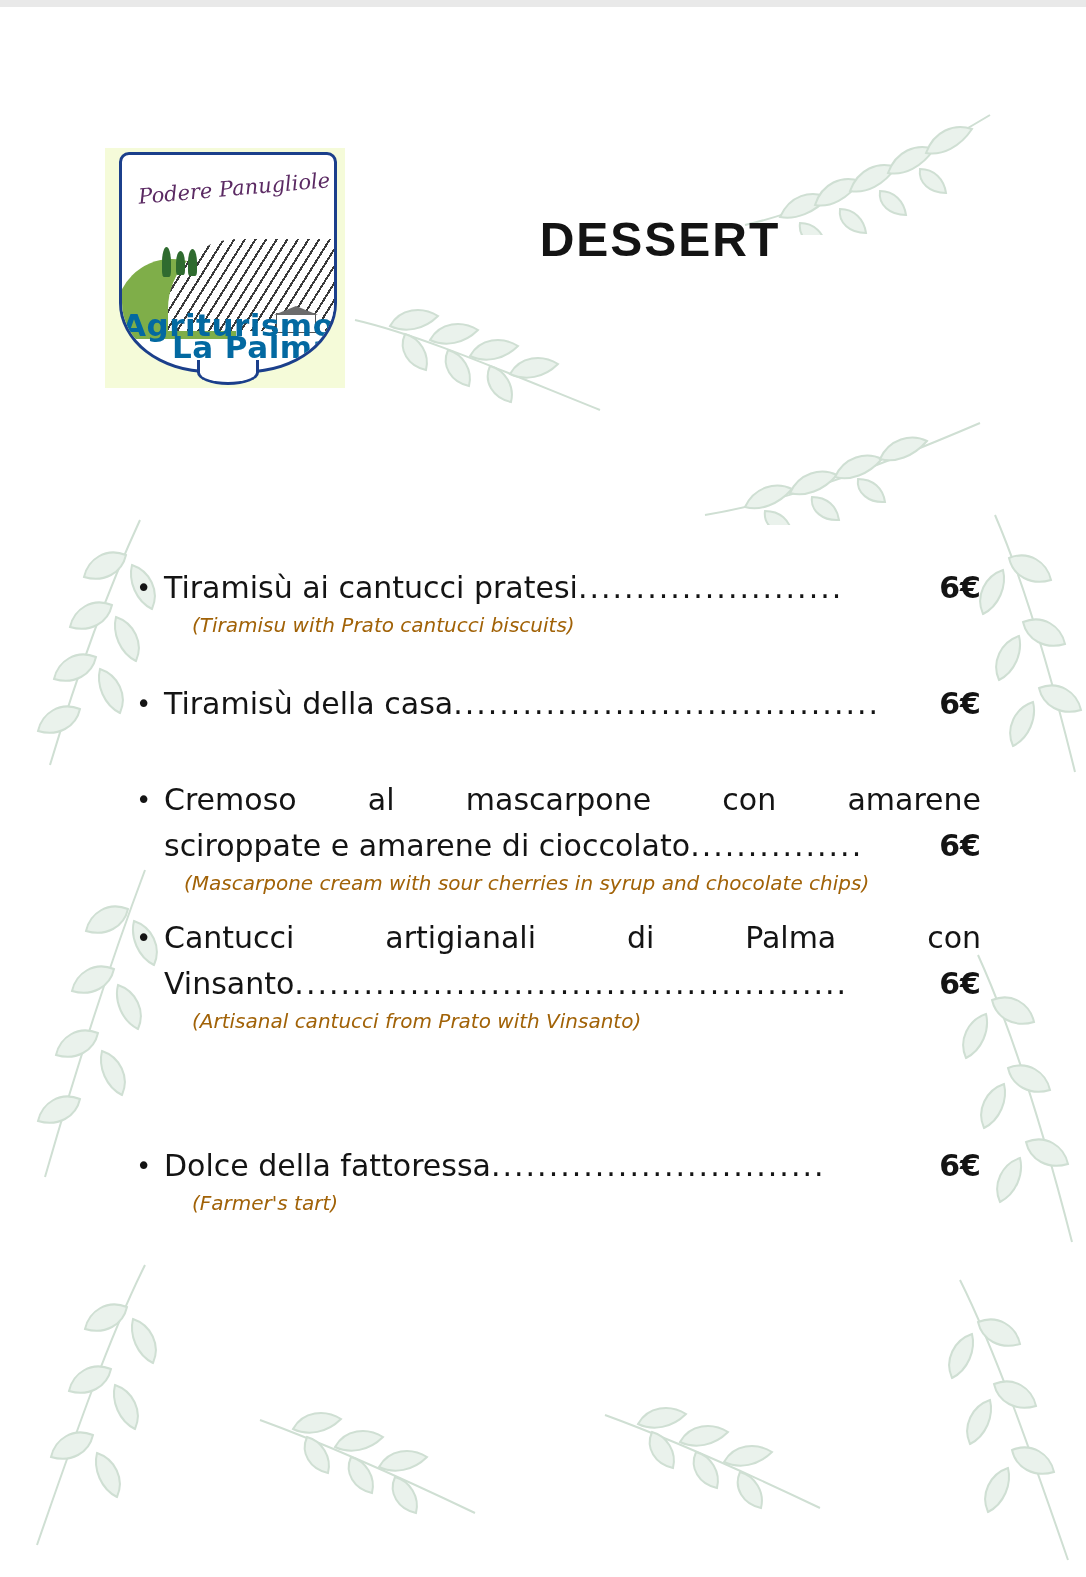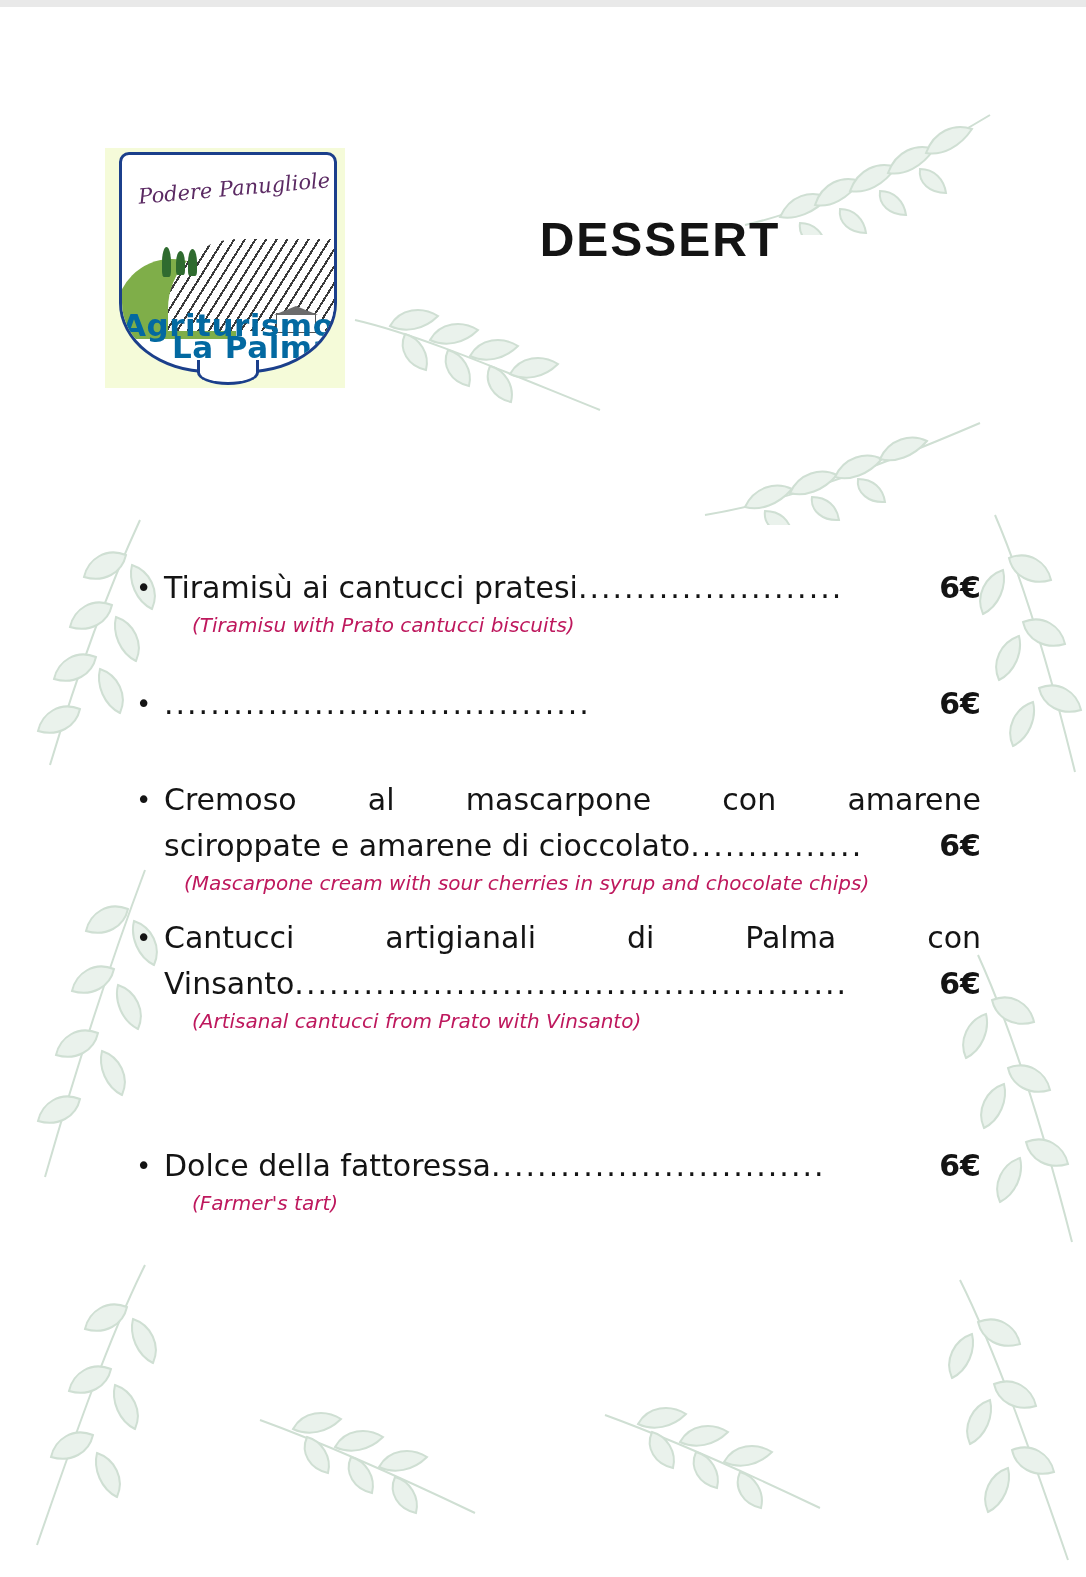--- a/index.html
+++ b/index.html
@@ -205,21 +205,21 @@
   .price {
     font-weight: bold;
     font-size: 30px;
     color: #141414;
     margin-left: 2px;
   }
   .desc {
     font-family: "DejaVu Sans", sans-serif;
     font-style: italic;
     font-size: 20px;
-    color: #be185d;
+    color: #a16207;
     margin-top: 2px;
     margin-left: 28px;
   }
   .desc.tight { margin-left: 20px; }
 
   
   .item.i1 { margin-bottom: 44px; }
   .item.i2 { margin-bottom: 50px; }
   .item.i3 { margin-bottom: 20px; }
   .item.i4 { margin-bottom: 110px; }
@@ -421,20 +421,21 @@
           <div class="desc">(Tiramisu with Prato cantucci biscuits)</div>
         </div>
       </div>
     </div>
 
     <div class="item i2">
       <div class="item-row">
         <div class="bullet">•</div>
         <div class="item-body">
           <div class="line">
+            <span class="name">Tiramisù della casa</span>
             <span class="dots">.....................................</span>
             <span class="price">6€</span>
           </div>
         </div>
       </div>
     </div>
 
     <div class="item i3">
       <div class="item-row">
         <div class="bullet">•</div>

